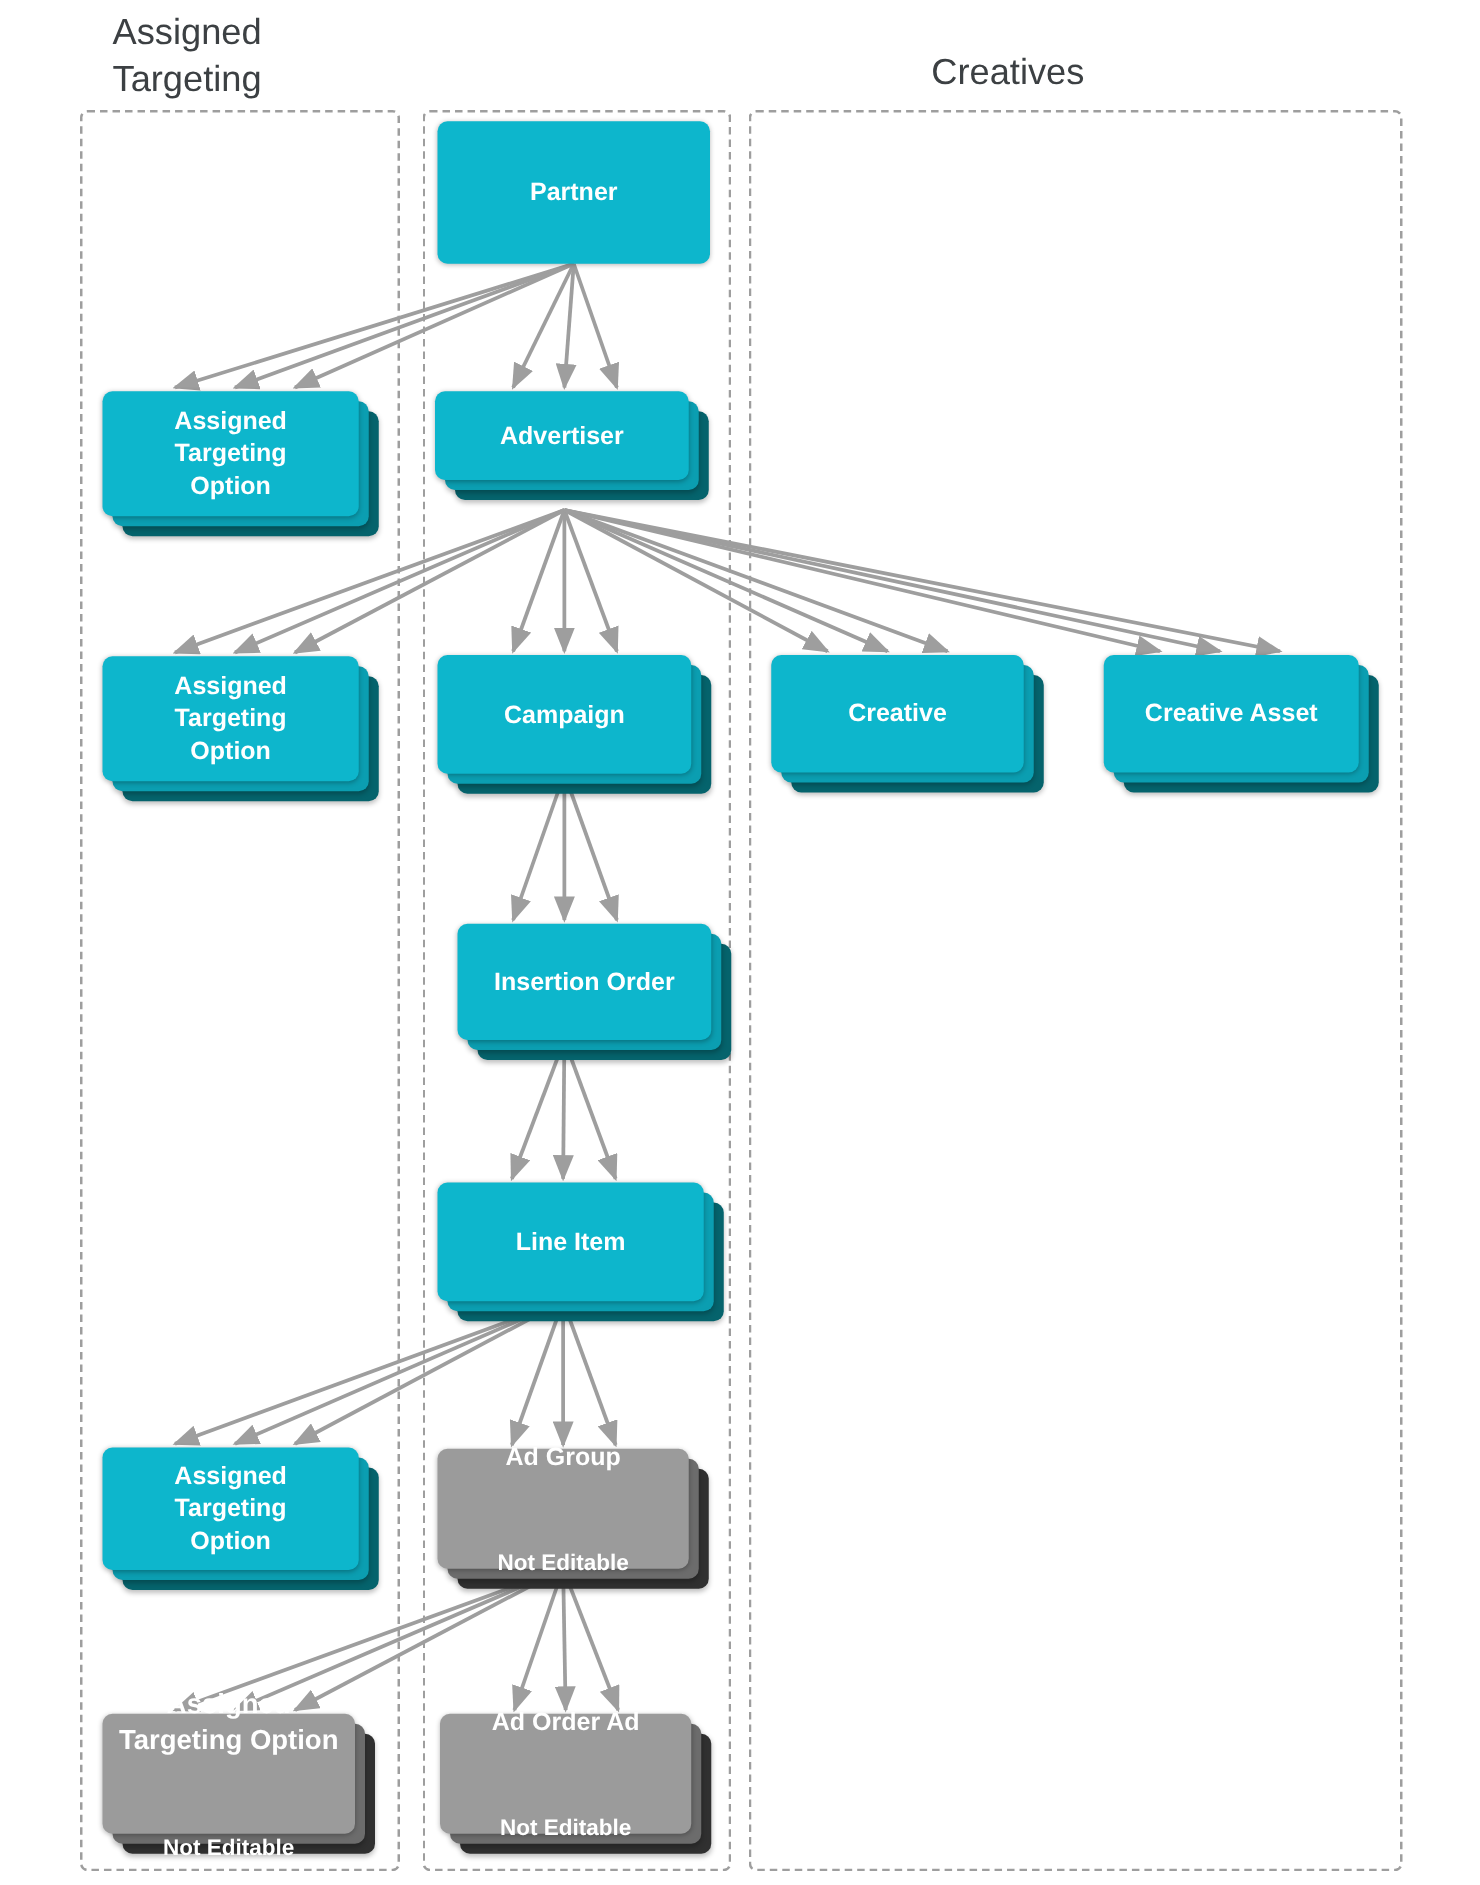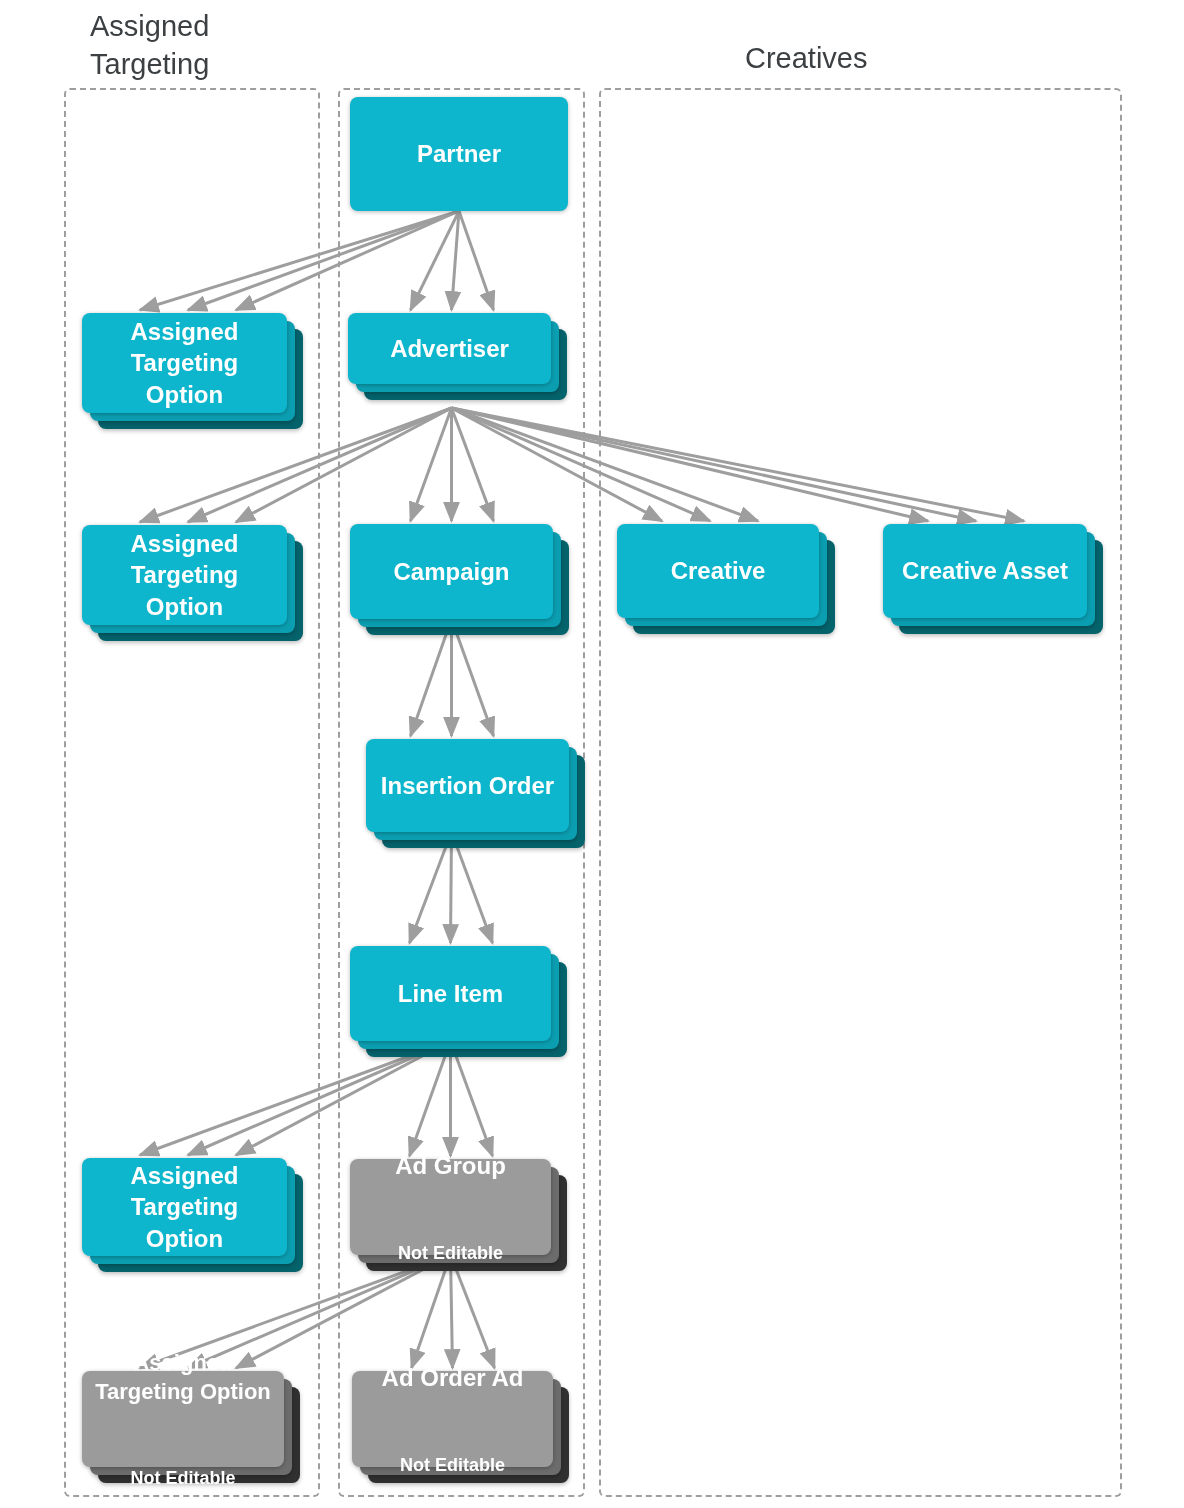--- a/index.html
+++ b/index.html
@@ -20,21 +20,21 @@
   .node{position:absolute;z-index:3;}
   .layer{position:absolute;left:0;top:0;right:0;bottom:0;border-radius:8px;}
   .layer.back{transform:translate(16px,16px);background:var(--teal-back);box-shadow:0 2px 4px rgba(0,0,0,.25);}
   .layer.mid{transform:translate(8px,8px);background:var(--teal-mid);box-shadow:0 2px 4px rgba(0,0,0,.25);}
   .layer.front{background:var(--teal);box-shadow:0 1px 4px rgba(0,0,0,.28);
     display:flex;flex-direction:column;align-items:center;justify-content:center;}
   .node.gray .layer.back{background:var(--gray-back);}
   .node.gray .layer.mid{background:var(--gray-mid);}
   .node.gray .layer.front{background:var(--gray);gap:43px;}
 
-  .label{color:var(--node-text);font-weight:bold;font-size:24px;line-height:1.3;text-align:center;}
+  .label{color:var(--node-text);font-weight:bold;font-size:20px;line-height:1.3;text-align:center;}
   .node.wrap3 .label{max-width:140px;}
   .node.wrap2 .label{font-size:22px;max-width:200px;}
   .sublabel{color:var(--node-text);font-weight:bold;font-size:18px;text-align:center;margin-top:18px;}
 </style>
 </head>
 <body>
 
 <div id="canvas">
 
   <div class="col-header" style="left:90px;top:8px;width:200px;">Assigned Targeting</div>
@@ -146,21 +146,21 @@
   </div>
 
   <div class="node" style="left:366px;top:739px;width:203px;height:93px;">
     <div class="layer back"></div>
     <div class="layer mid"></div>
     <div class="layer front">
       <div class="label">Insertion Order</div>
     </div>
   </div>
 
-  <div class="node" style="left:350px;top:946px;width:201px;height:95px;">
+  <div class="node" style="left:350px;top:946px;width:201px;height:95px;padding-left:12px;">
     <div class="layer back"></div>
     <div class="layer mid"></div>
     <div class="layer front">
       <div class="label">Line Item</div>
     </div>
   </div>
 
   <div class="node wrap3" style="left:82px;top:1158px;width:205px;height:98px;">
     <div class="layer back"></div>
     <div class="layer mid"></div>

